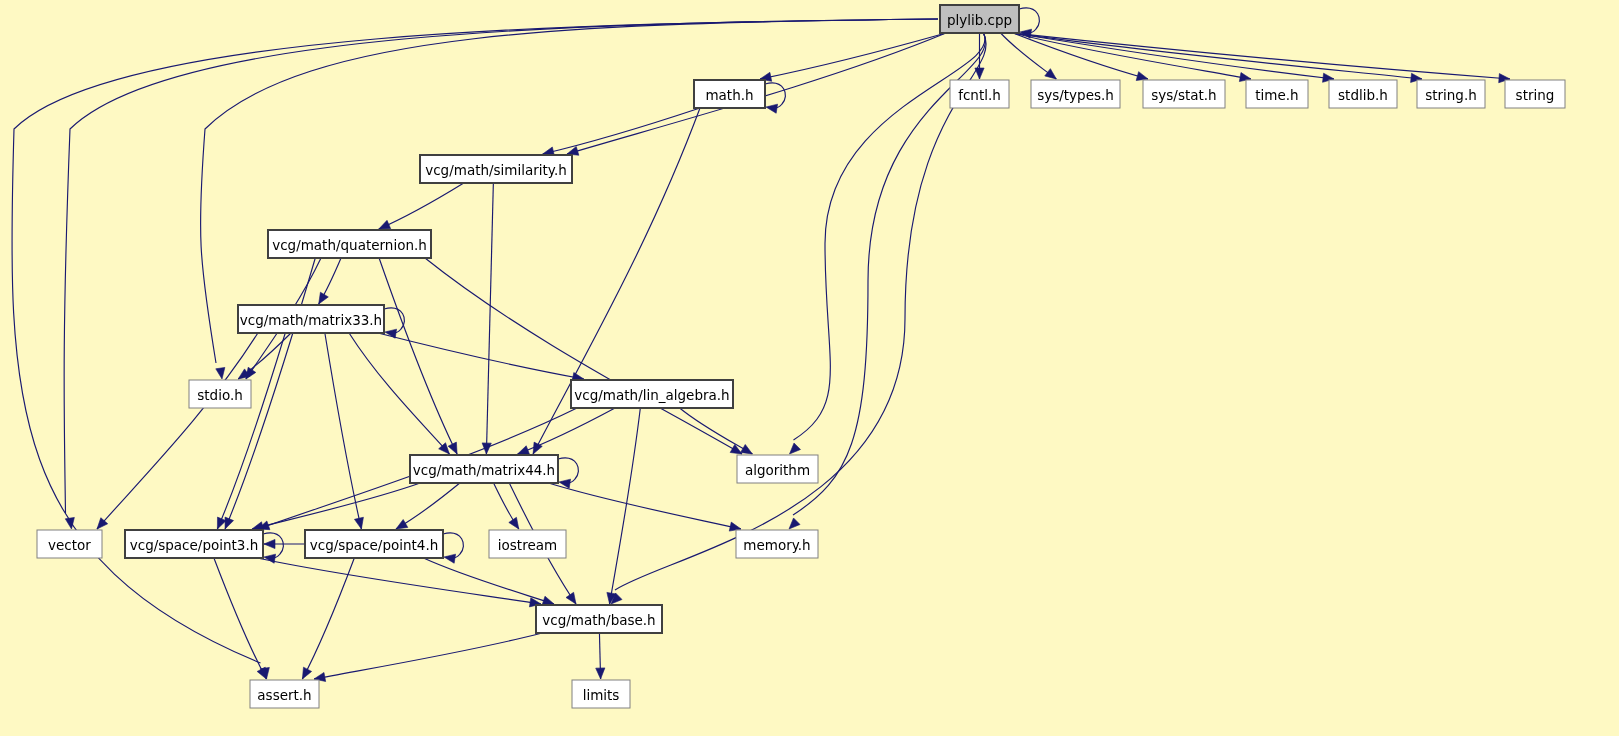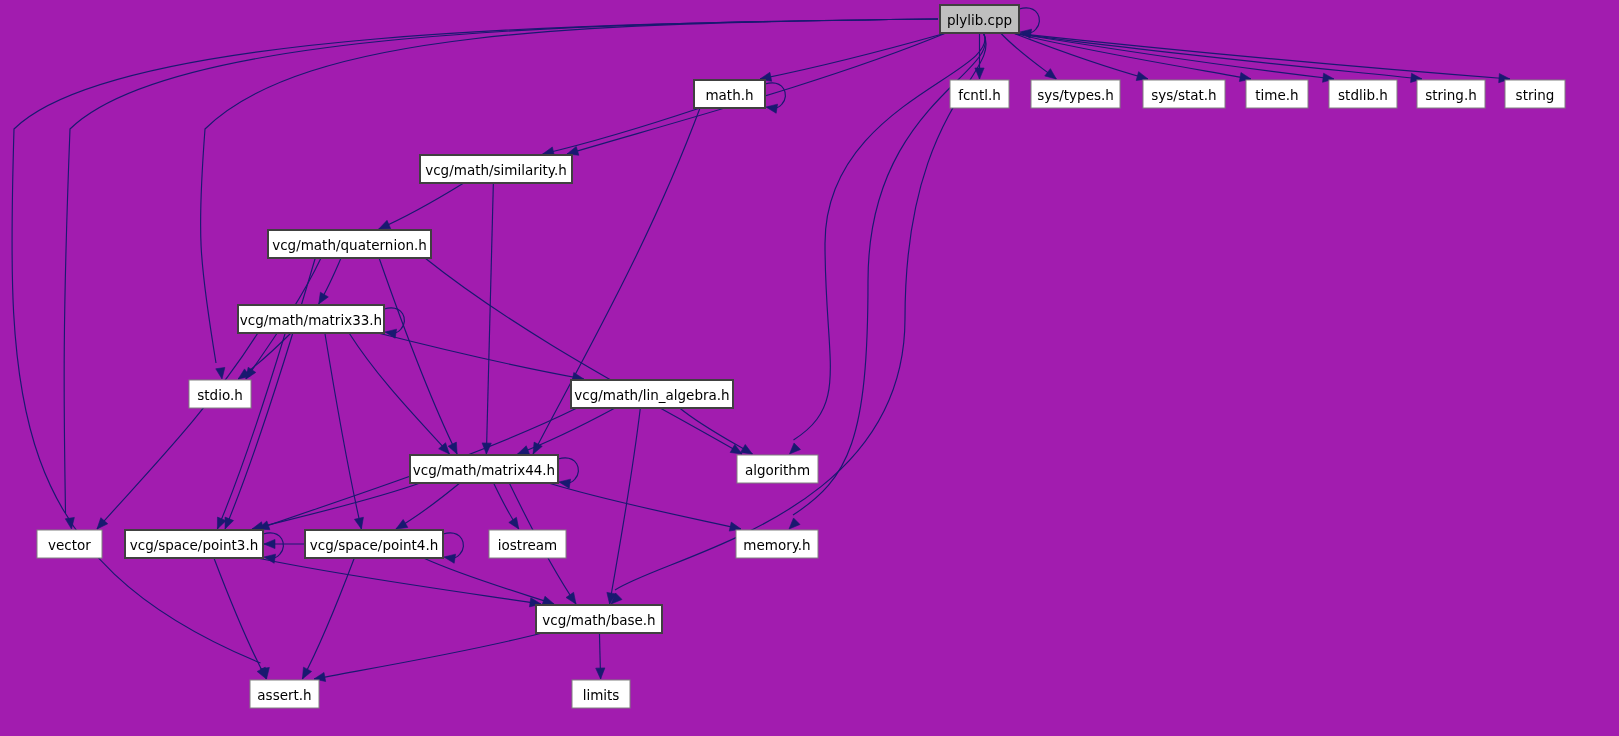--- a/index.html
+++ b/index.html
@@ -1,17 +1,17 @@
 <!DOCTYPE html>
 <html><head>
 <meta charset="utf-8">
 <style>
   html,body{margin:0;padding:0;background:#ffffff;}
   body{font-family:"DejaVu Sans","Liberation Sans",sans-serif;}
-  #graph-root{position:relative;width:1619px;height:736px;overflow:hidden;background:#a21caf;text-align:right;}
+  #graph-root{position:relative;width:1619px;height:736px;overflow:hidden;background:#fef9c3;text-align:right;}
   svg#graph-svg{position:absolute;left:0;top:0;width:1619px;height:736px;display:block;}
   .node-box{fill:#ffffff;stroke:#808080;stroke-width:1;}
   .node-box.proj{stroke:#404040;stroke-width:2;}
   .node-box.root{fill:#bfbfbf;stroke:#404040;stroke-width:2;}
   .node-label{font-family:"DejaVu Sans","Liberation Sans",sans-serif;font-size:13.5px;fill:#000000;
               text-anchor:middle;dominant-baseline:central;white-space:pre;}
   .edge{fill:none;stroke:#191970;stroke-width:1.15;}
   .arrow-head{fill:#191970;stroke:#191970;stroke-width:0.6;}
 </style>
 </head>

